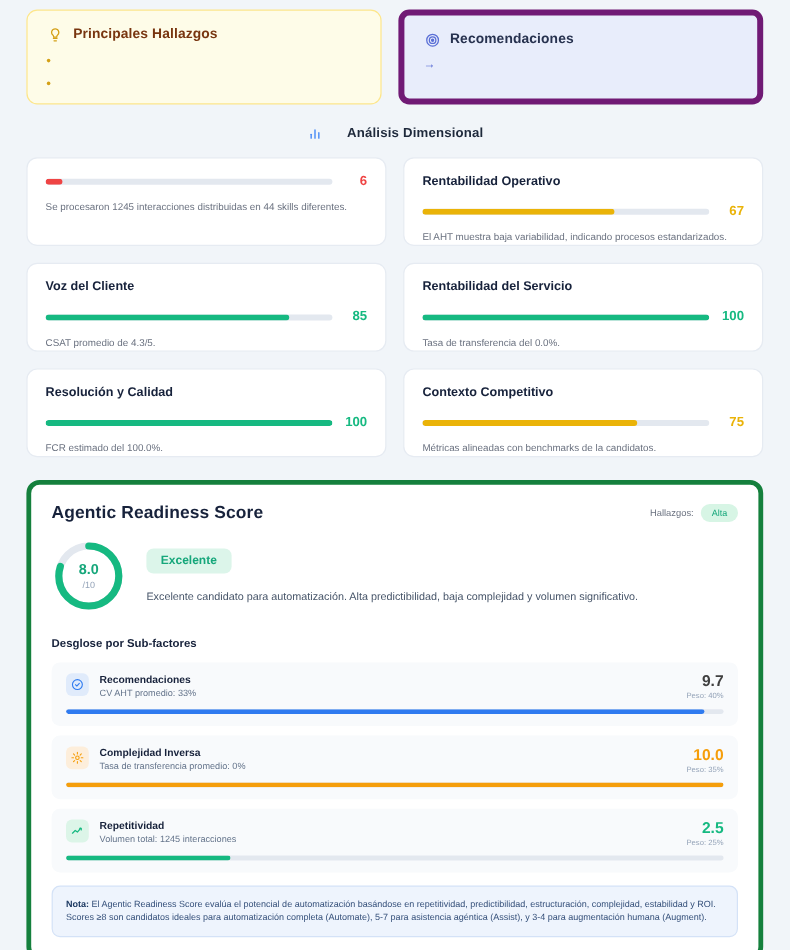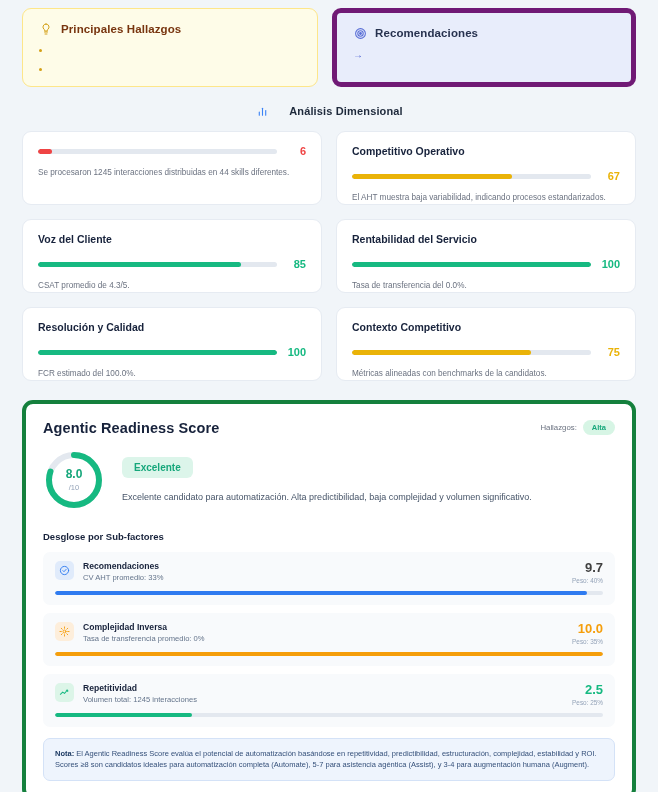--- a/index.html
+++ b/index.html
@@ -55,21 +55,21 @@
   
   .ars-card {
     background: #fff; border: 4px solid #15803d; border-radius: 11px;
     margin-top: 19px; padding: 16px 17px 15px 17px;
   }
   .ars-head { display: flex; align-items: flex-start; justify-content: space-between; }
   .ars-title { font-size: 14.5px; font-weight: bold; color: #17223b; letter-spacing: .1px; }
   .conf-wrap { display: flex; align-items: center; gap: 6px; }
   .conf-label { font-size: 7.8px; color: #6b7280; }
   .conf-badge {
-    background: #d7f5e5; color: #16a77b; font-size: 7.5px; font-weight: bold;
+    background: #d7f5e5; color: #16a77b; font-size: 7.5px; font-weight: normal;
     padding: 3px 9px; border-radius: 9px;
   }
 
   .gauge-row { display: flex; align-items: center; gap: 17px; margin-top: 13px; }
   .gauge { position: relative; width: 62px; height: 62px; flex: none; }
   .gauge svg { display: block; transform: rotate(-90deg); }
   .gauge-center {
     position: absolute; inset: 0; display: flex; flex-direction: column;
     align-items: center; justify-content: center;
   }
@@ -173,21 +173,21 @@
       <div class="dim-bar-row">
         <div class="track">
           <div class="fill" style="width: 6%; background: rgb(239, 68, 68);"></div>
         </div>
         <div class="dim-score" style="color: rgb(239, 68, 68);">6</div>
       </div>
       <div class="dim-desc">Se procesaron 1245 interacciones distribuidas en 44 skills diferentes.</div>
     </div>
 
     <div class="dim-card">
-      <div class="dim-title">Competitivo Operativo</div>
+      <div class="dim-title">Rentabilidad Operativo</div>
       <div class="dim-bar-row">
         <div class="track">
           <div class="fill" style="width: 67%; background: rgb(234, 179, 8);"></div>
         </div>
         <div class="dim-score" style="color: rgb(234, 179, 8);">67</div>
       </div>
       <div class="dim-desc">El AHT muestra baja variabilidad, indicando procesos estandarizados.</div>
     </div>
 
     <div class="dim-card">

